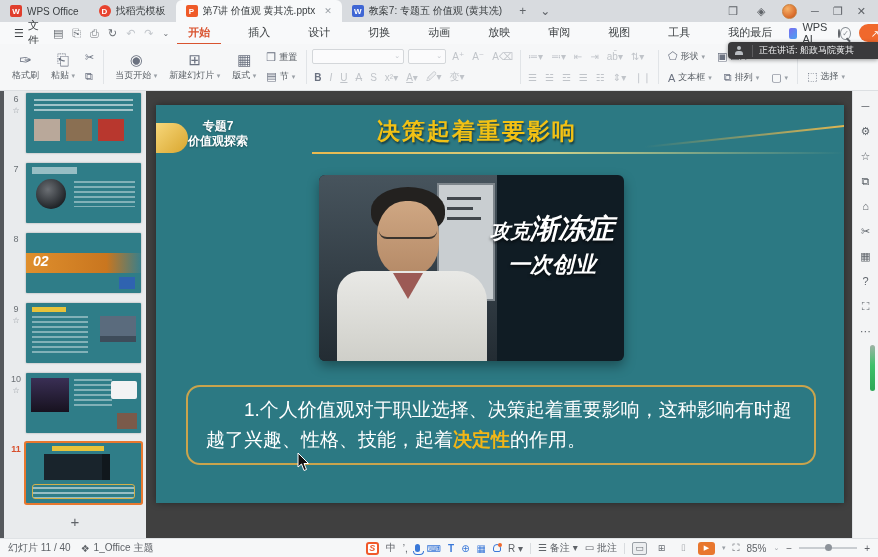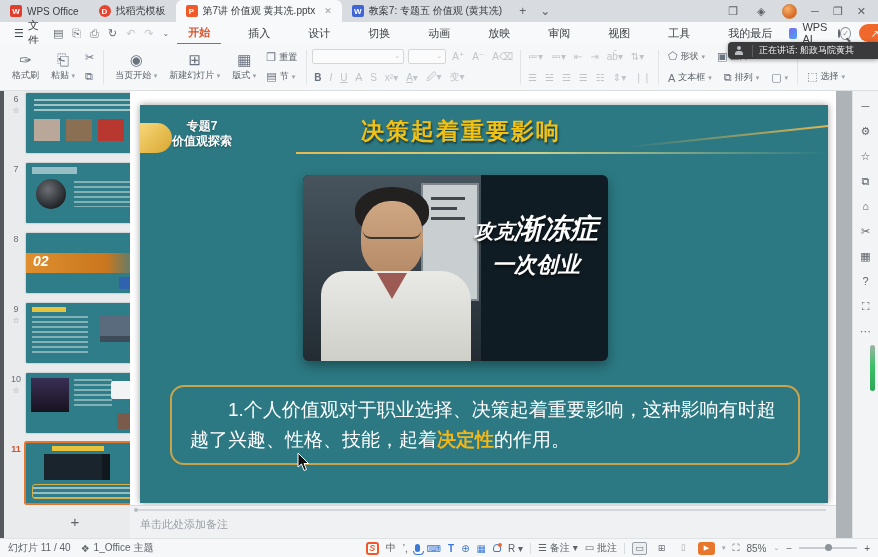--- a/index.html
+++ b/index.html
@@ -24,21 +24,21 @@
   .win-zone { margin-left:auto; display:flex; align-items:center; gap:14px; padding-right:12px; color:#5f6368; font-size:11px; }
   .avatar { width:15px; height:15px; border-radius:50%;
     background:radial-gradient(circle at 35% 30%, #f7b267, #d96a2b 70%, #a34b1d); border:1px solid #c87f3a; }
 
   
   .menubar { position:absolute; left:0; top:22px; width:878px; height:22px; background:#f8f9fa;
     display:flex; align-items:center; font-size:11px; color:#3c4043; padding:0 8px; }
   .file-btn { display:flex; align-items:center; gap:4px; padding:0 6px; }
   .qat { display:flex; align-items:center; gap:9px; margin:0 8px; color:#6b7076; font-size:11px; }
   .qat .dis { color:#c3c7cc; }
-  .menu-items { display:flex; align-items:center; gap:16px; }
+  .menu-items { display:flex; align-items:flex-start; gap:16px; }
   .menu-item { padding:3px 11px; white-space:nowrap; }
   .menu-item.active { color:#d9532f; font-weight:bold; border-bottom:2px solid #d9532f; }
   .ai-zone { display:flex; align-items:center; gap:5px; margin-left:6px; }
   .ai-logo { width:11px; height:11px; background:linear-gradient(135deg,#7a6cf0,#4aa3f0); border-radius:2px; }
   .search-ico { width:9px; height:9px; border:1.5px solid #5f6368; border-radius:50%; position:relative; margin-left:8px; }
   .search-ico::after { content:""; position:absolute; width:5px; height:1.5px; background:#5f6368;
     transform:rotate(45deg); left:7px; top:9px; }
   .mb-right { margin-left:auto; display:flex; align-items:center; gap:8px; }
   .check-circle { width:13px; height:13px; border:1px solid #8a9096; border-radius:50%; color:#8a9096;
     font-size:8px; display:flex; align-items:center; justify-content:center; }
@@ -126,21 +126,21 @@
   .k-stage .l4 { right:4px; bottom:4px; width:20px; height:16px; background:#7a5a4a; }
   
   .k-current .l1 { left:26px; top:3px; width:52px; height:5px; background:#e7c23a; }
   .k-current .l2 { left:18px; top:11px; width:66px; height:26px; background:#19242c;
     box-shadow:inset -8px 0 0 #11181d; }
   .k-current .l3 { left:6px; bottom:4px; right:6px; height:15px; border:1px solid #d4b04a; border-radius:3px;
     background:repeating-linear-gradient(rgba(255,255,255,.5) 2px 4px, transparent 4px 7px); }
   .add-slide { text-align:center; font-size:15px; color:#5f6368; margin-top:2px; }
 
   
-  .main { position:absolute; left:130px; top:91px; width:706px; height:447px; background:#ffffff; }
+  .main { position:absolute; left:146px; top:91px; width:706px; height:447px; background:#404040; }
   .canvas { position:absolute; left:10px; top:14px; width:688px; height:398px; background:#2c7983;
     box-shadow:0 0 7px rgba(0,0,0,.4); overflow:hidden; }
   .badge-pill { position:absolute; left:0; top:18px; width:32px; height:30px;
     border-radius:0 16px 16px 0; background:linear-gradient(135deg,#f7d77a,#d9a62e); }
   .badge-text { position:absolute; left:14px; top:14px; width:96px; text-align:center; color:#fff;
     font-weight:bold; font-size:12px; line-height:15px; text-shadow:0 1px 2px rgba(0,0,0,.35); }
   .slide-title { position:absolute; left:168px; top:11px; width:306px; text-align:center;
     color:#f2c114; font-size:23px; font-weight:800; letter-spacing:2px;
     text-shadow:1px 2px 2px rgba(0,0,0,.5); }
   .title-line { position:absolute; left:156px; top:47px; width:532px; height:2px;
@@ -545,24 +545,20 @@
           <div class="vt1"><span>攻克</span><b>渐冻症</b></div>
           <div class="vt3">一次创业</div>
         </div>
       </div>
 
       <div class="bodybox">
         <span>1.个人价值观对于职业选择、决策起着重要影响，这种影响有时超越了兴趣、性格、技能，起着</span><span class="hl">决定性</span><span>的作用。</span>
       </div>
     </div>
 
-    <div class="notes">
-      <div class="notes-divider"></div>
-      <div class="notes-ph">单击此处添加备注</div>
-    </div>
   </div>
 
   <div class="right-bar">
     <span class="rb-ico">─</span>
     <span class="rb-ico">⚙</span>
     <span class="rb-ico">☆</span>
     <span class="rb-ico">⧉</span>
     <span class="rb-ico">⌂</span>
     <span class="rb-ico">✂</span>
     <span class="rb-ico">▦</span>

